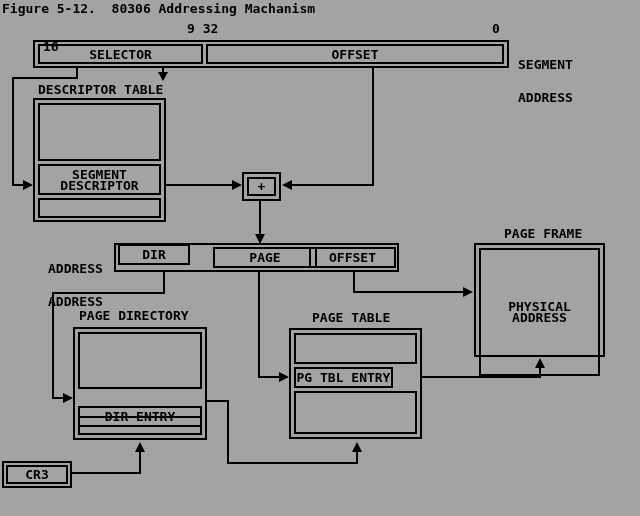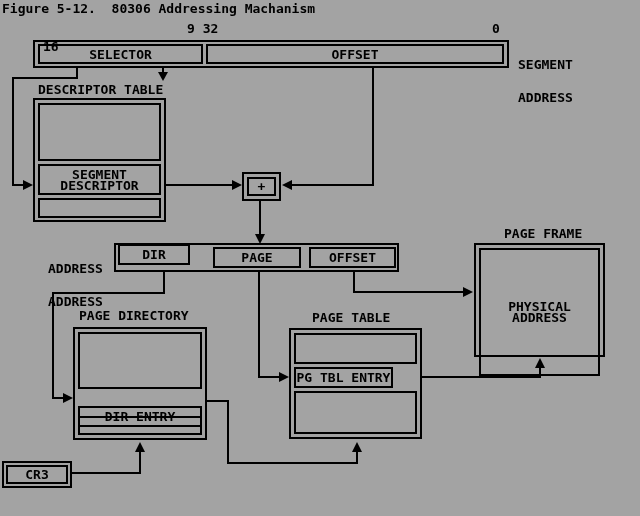--- a/index.html
+++ b/index.html
@@ -101,21 +101,21 @@
   </div>
 
   <div class="lbl" style="left:48px;top:241px">
     <div>ADDRESS</div>
     <div>ADDRESS</div>
   </div>
   <div class="bx" style="left:114px;top:243px;width:285px;height:29px"></div>
   <div class="bx cc" style="left:118px;top:244px;width:72px;height:21px">
     <span>DIR</span>
   </div>
-  <div class="bx cc" style="left:213px;top:247px;width:88px;height:21px">
+  <div class="bx cc" style="left:213px;top:247px;width:104px;height:21px">
     <span>PAGE</span>
   </div>
   <div class="bx cc" style="left:309px;top:247px;width:87px;height:21px">
     <span>OFFSET</span>
   </div>
 
   <div class="lbl" style="left:79px;top:310px">PAGE DIRECTORY</div>
   <div class="bx" style="left:73px;top:327px;width:134px;height:113px"></div>
   <div class="bx" style="left:78px;top:332px;width:124px;height:57px"></div>
   <div class="bx cc" style="left:78px;top:406px;width:124px;height:21px">

